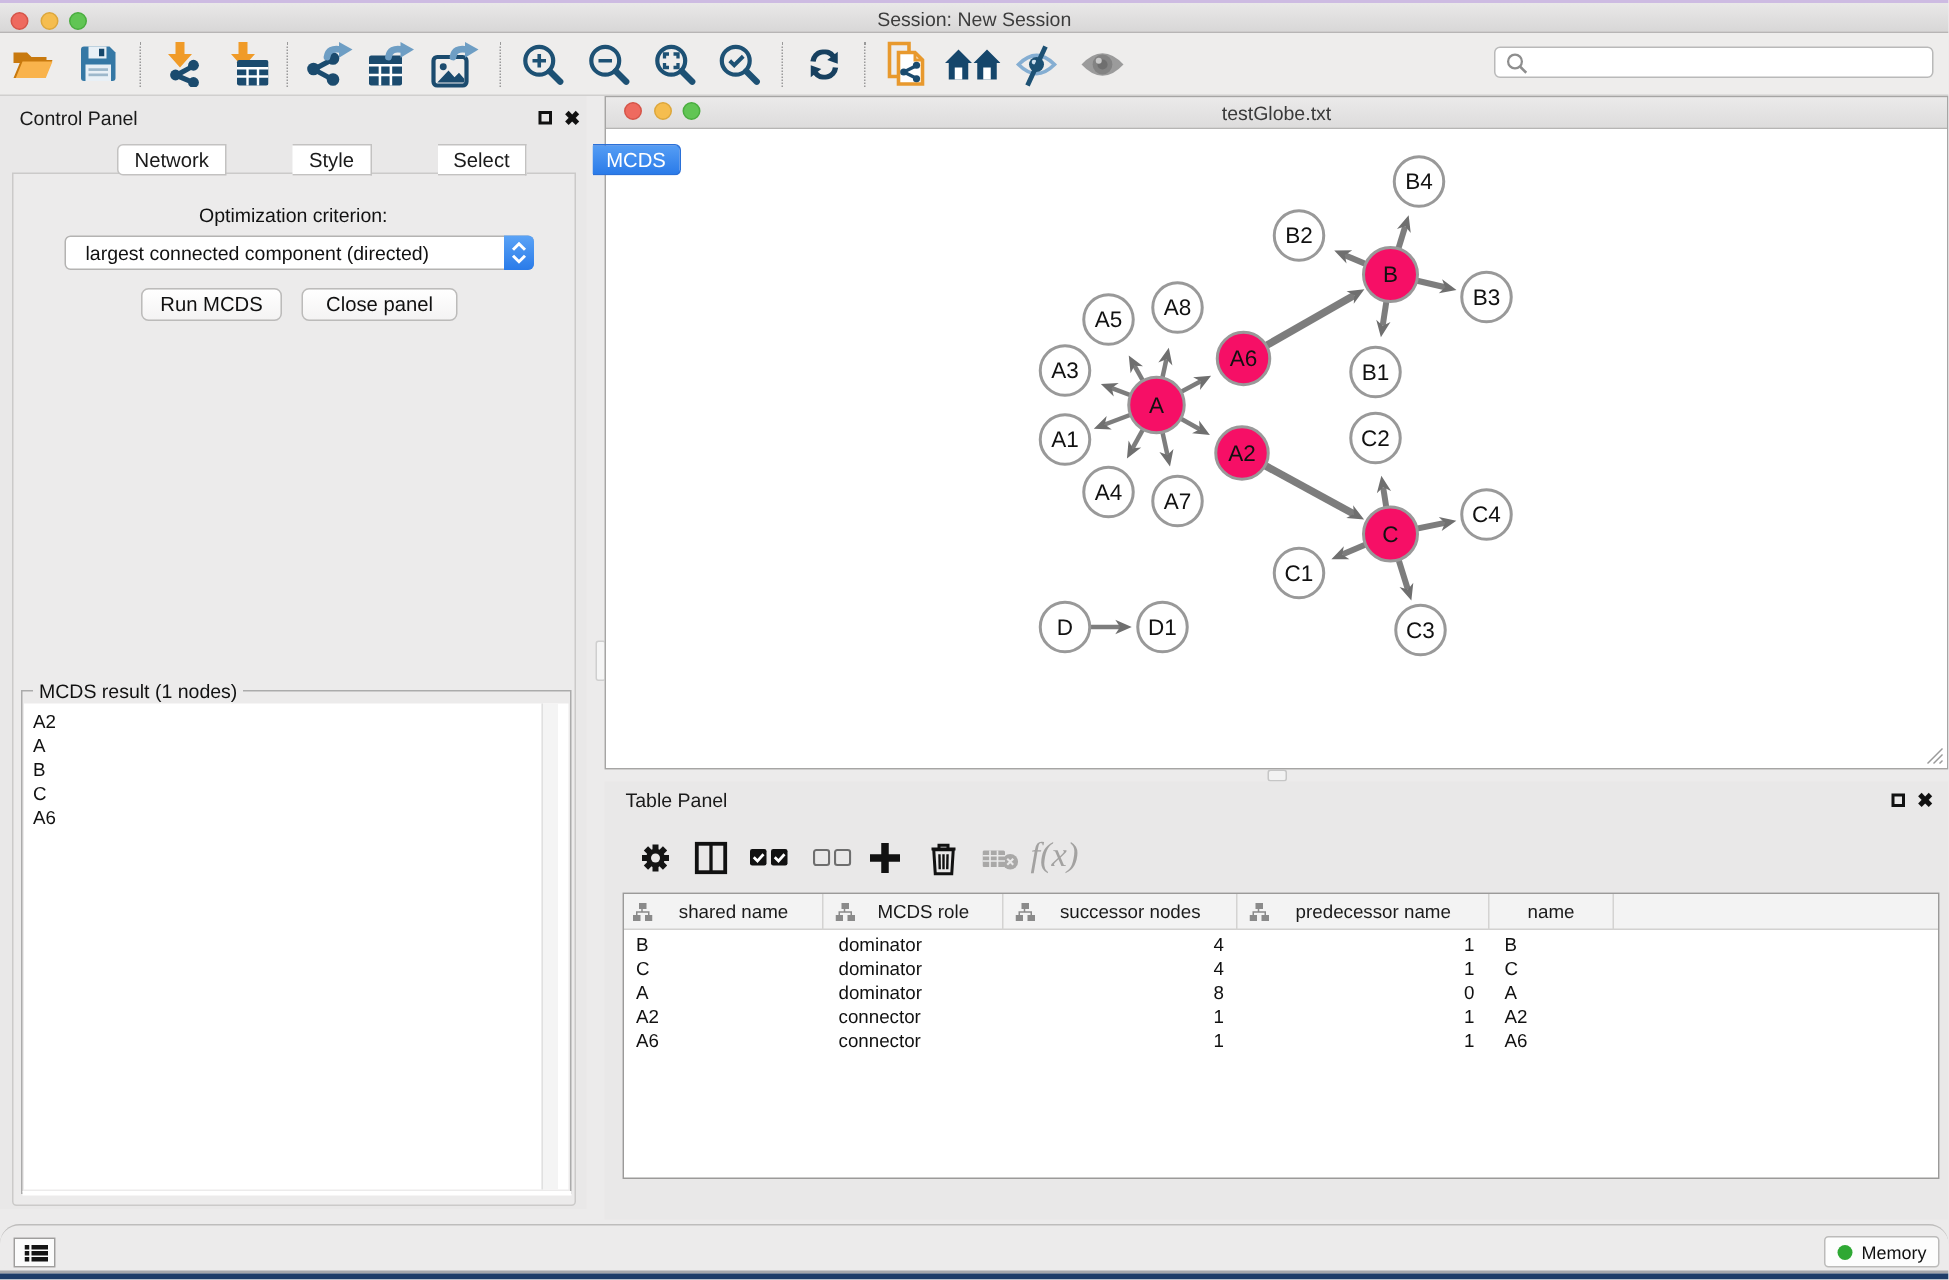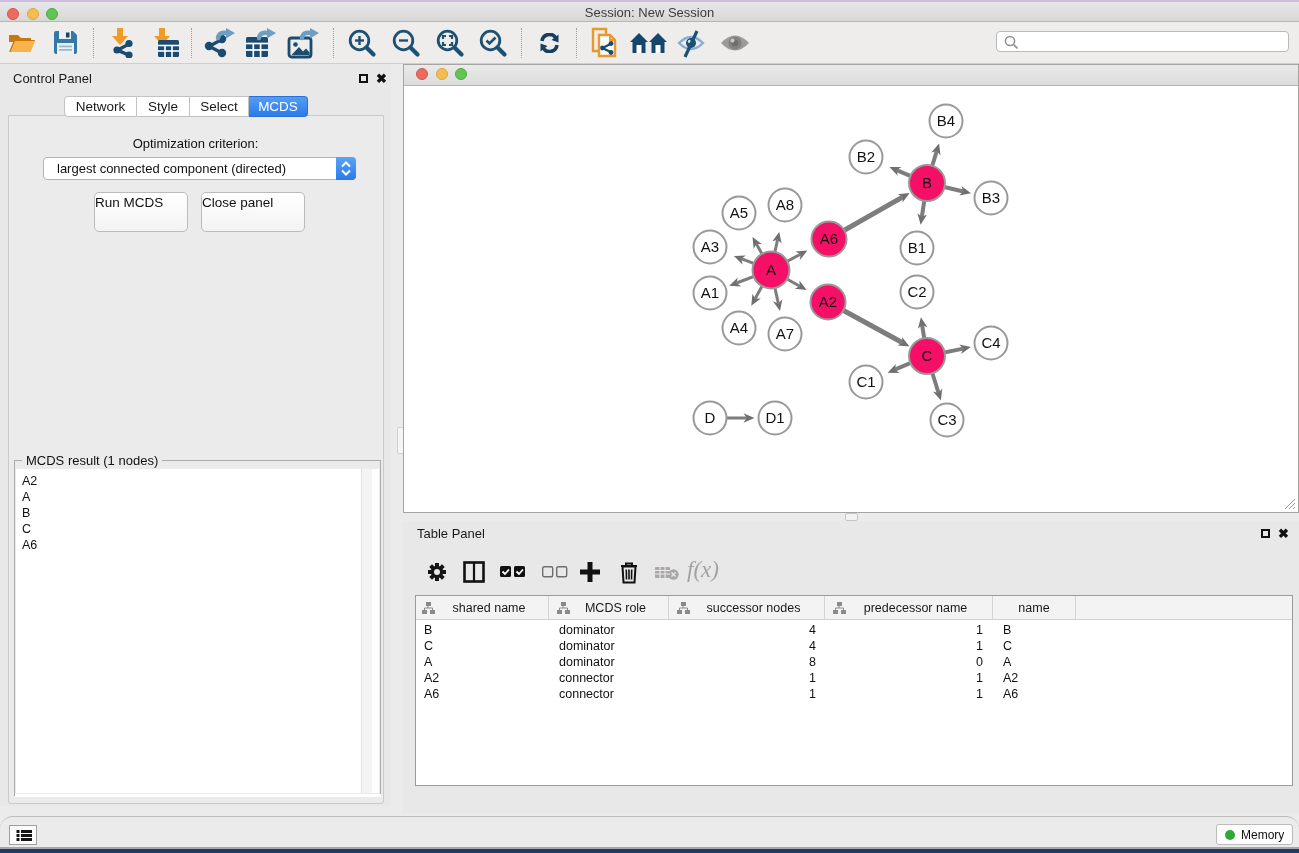--- a/index.html
+++ b/index.html
@@ -16,30 +16,30 @@
 #toolbar{left:0;top:22px;width:1299px;height:42px;background:#eeedec;border-bottom:1px solid #d0cfce;}
 .sep{position:absolute;top:6px;height:30px;width:0;border-left:1px dotted #9a9a9a;}
 .tico{position:absolute;top:5px;}
 #search{left:996px;top:9px;width:293px;height:21px;background:#fff;border:1px solid #b9b9b9;border-radius:4px;}
 
 #cpanel{left:0;top:64px;width:391px;height:742px;background:#e9e8e8;}
 #cpanel h1{position:absolute;left:13px;top:7px;font-size:13px;font-weight:normal;color:#1a1a1a;}
 .winbtn-sq{position:absolute;width:9px;height:9px;border:2px solid #111;}
 .winbtn-x{position:absolute;font-size:13px;font-weight:bold;color:#111;line-height:10px;}
 #cp-content{left:8px;top:51px;width:376px;height:689px;background:#ecebeb;border:1px solid #cbcac9;border-radius:0 0 3px 3px;}
-#cp-tabs{left:64px;top:32px;height:21px;display:flex;z-index:3;}
+#cp-tabs{left:78px;top:32px;height:21px;display:flex;z-index:3;gap:44px;}
 #cp-tabs .tab{height:21px;line-height:19px;font-size:13.5px;color:#1a1a1a;background:#fff;border:1px solid #c3c2c1;border-left:none;text-align:center;}
 #cp-tabs .tab:first-child{border-left:1px solid #c3c2c1;border-radius:4px 0 0 4px;}
 #cp-tabs .tab.sel{background:linear-gradient(#559df4,#2a7be9);color:#fff;border-color:#2a70d8;border-radius:0 4px 4px 0;}
 #optlabel{left:0;top:72px;width:391px;text-align:center;font-size:13px;color:#111;}
 #combo{left:43px;top:93px;width:313px;height:23px;background:#fff;border:1px solid #b4b3b2;border-radius:4px;}
 #combo span{position:absolute;left:13px;top:3px;font-size:13px;color:#111;}
 #combo .cap{position:absolute;right:-1px;top:-1px;width:20px;height:23px;border-radius:0 4px 4px 0;background:linear-gradient(#5ba3f6,#2a7be9);}
 #combo .cap svg{position:absolute;left:4px;top:4px;}
-.btn{position:absolute;height:40px;background:linear-gradient(#ffffff,#f4f3f3);border:1px solid #bcbbba;border-radius:5px;font-size:13.5px;color:#111;line-height:20px;}
+.btn{position:absolute;height:22px;background:linear-gradient(#ffffff,#f4f3f3);border:1px solid #bcbbba;border-radius:5px;font-size:13.5px;color:#111;text-align:center;line-height:20px;}
 #grpbox{left:14px;top:396px;width:367px;height:336px;border:1px solid #ababab;}
 #grplabel{left:22px;top:389px;background:#ecebeb;padding:0 4px;font-size:13px;color:#111;}
 #mlist{left:16px;top:405px;width:363px;height:324px;background:#fff;font-size:12.5px;color:#111;line-height:16px;padding:4px 0 0 6px;}
 #mscroll{left:361px;top:405px;width:11px;height:324px;background:#f4f4f4;border-left:1px solid #e0e0e0;}
 #grip-v2{left:397px;top:427px;width:7px;height:27px;background:#f5f5f5;border:1px solid #cfcfcf;border-radius:2px;}
 
 #netwin{left:403px;top:64px;width:896px;height:449px;background:#fff;border:1px solid #a6a5a4;}
 #nettitle{left:0;top:0;width:894px;height:21px;background:linear-gradient(#ebeaea,#dddcdc);border-bottom:1px solid #b6b5b4;}
 #nettitle .r{left:12px;background:#ee6a5f;border:1px solid #d55549;}
 #nettitle .y{left:32px;background:#f5bd4f;border:1px solid #dda73c;}
@@ -244,20 +244,21 @@
  <div class="abs" id="mlist">A2<br>A<br>B<br>C<br>A6</div>
  <div class="abs" id="mscroll"></div>
  <div class="abs" style="left:15px;top:730px;width:366px;height:3px;background:#fff"></div>
 </div>
 <div class="abs" id="grip-v2"></div>
 <div class="abs" id="netwin">
  <div class="abs" id="nettitle">
   <div class="abs tl2 r"></div>
       <div class="abs tl2 y"></div>
       <div class="abs tl2 g"></div>
+  <b>testGlobe.txt</b>
  </div>
  <div class="abs" style="left:0;top:21px"><svg id="graph" width="895" height="427" font-family="Liberation Sans, sans-serif">
         <line x1="367.0" y1="184.0" x2="332.5" y2="197.0" stroke="#7d7d7d" stroke-width="3"></line>
         <polygon points="325.2,199.8 333.8,191.4 332.5,197.0 337.2,200.4" fill="#6f6f6f"></polygon>
         <line x1="367.0" y1="184.0" x2="337.2" y2="172.7" stroke="#7d7d7d" stroke-width="3"></line>
         <polygon points="329.9,170.0 341.8,169.4 337.2,172.7 338.5,178.4" fill="#6f6f6f"></polygon>
         <line x1="367.0" y1="184.0" x2="351.1" y2="212.8" stroke="#7d7d7d" stroke-width="3"></line>
         <polygon points="347.3,219.7 348.4,207.7 351.1,212.8 356.8,212.4" fill="#6f6f6f"></polygon>
         <line x1="367.0" y1="184.0" x2="352.3" y2="157.8" stroke="#7d7d7d" stroke-width="3"></line>
         <polygon points="348.5,151.0 358.0,158.2 352.3,157.8 349.7,162.9" fill="#6f6f6f"></polygon>

